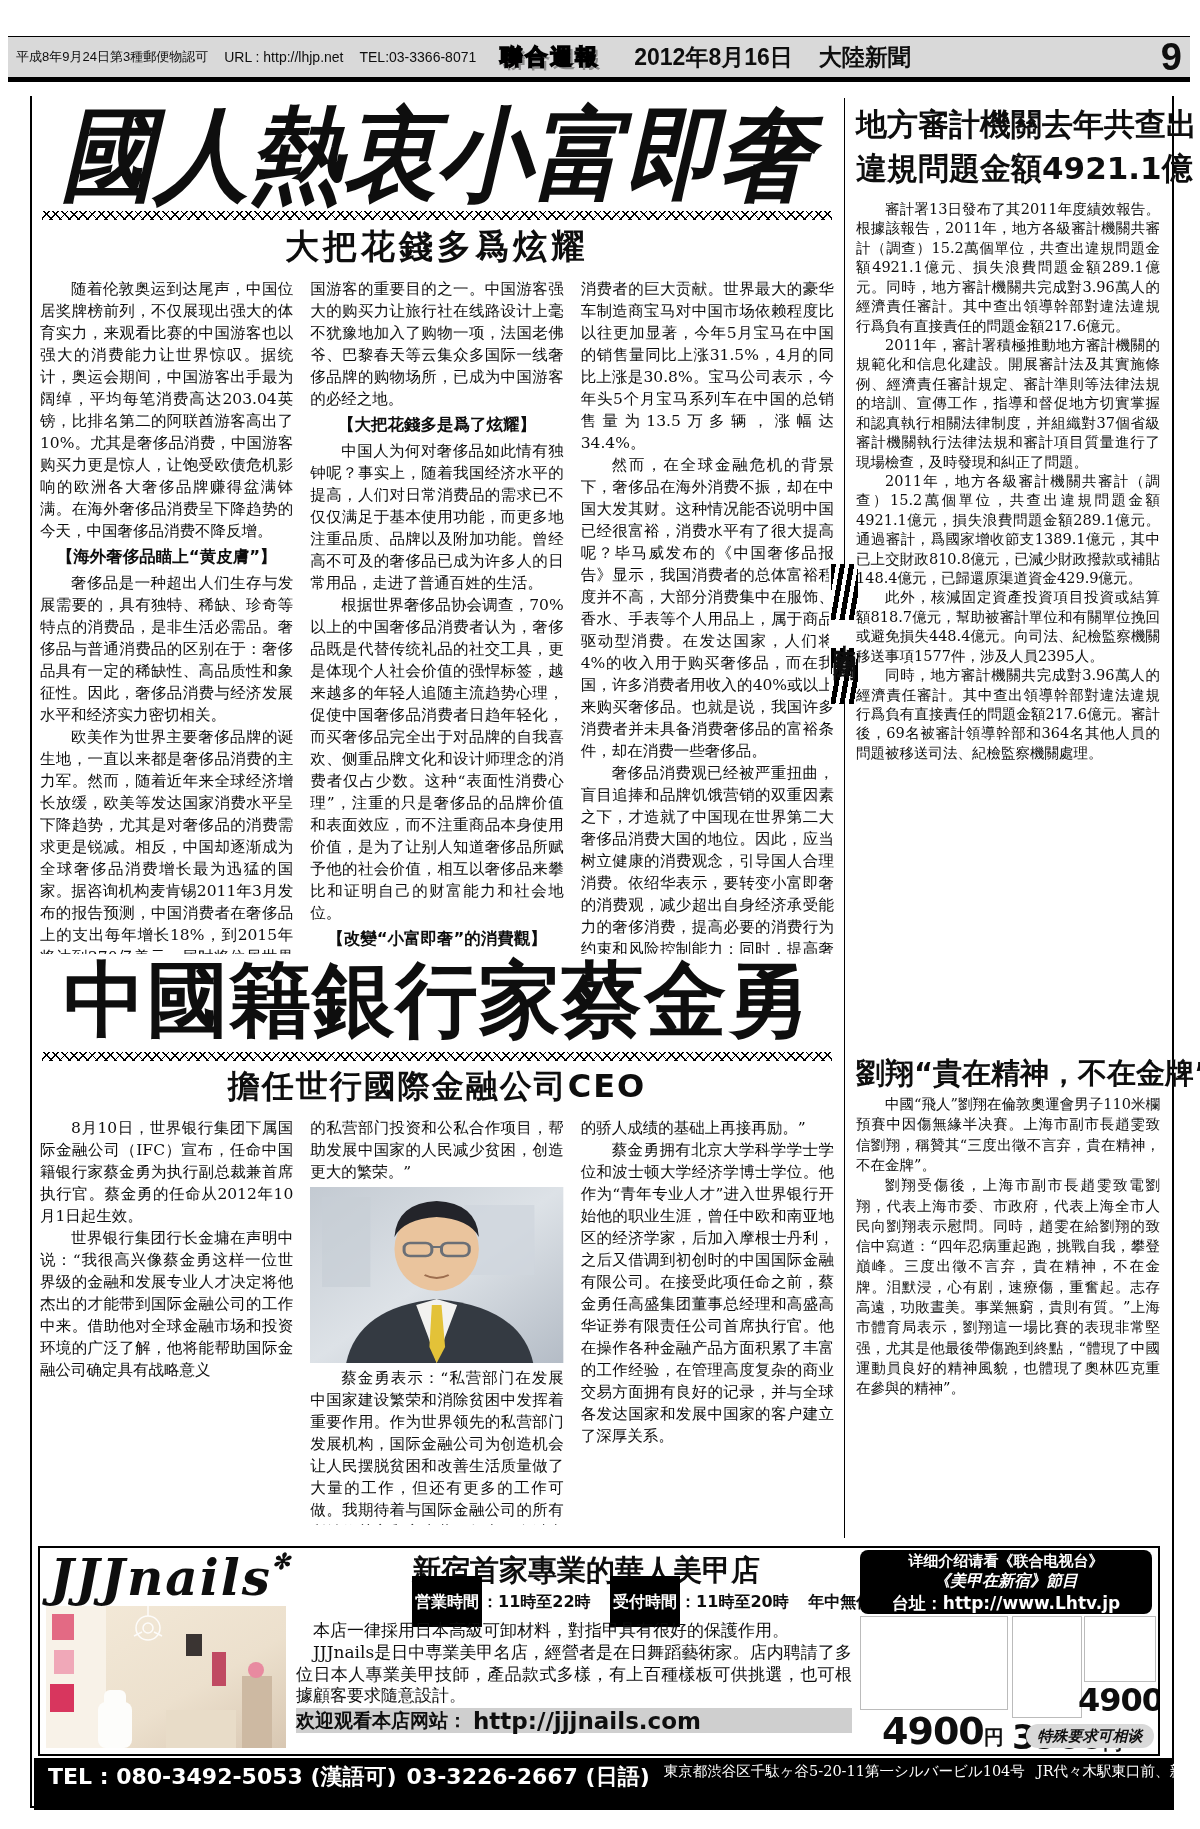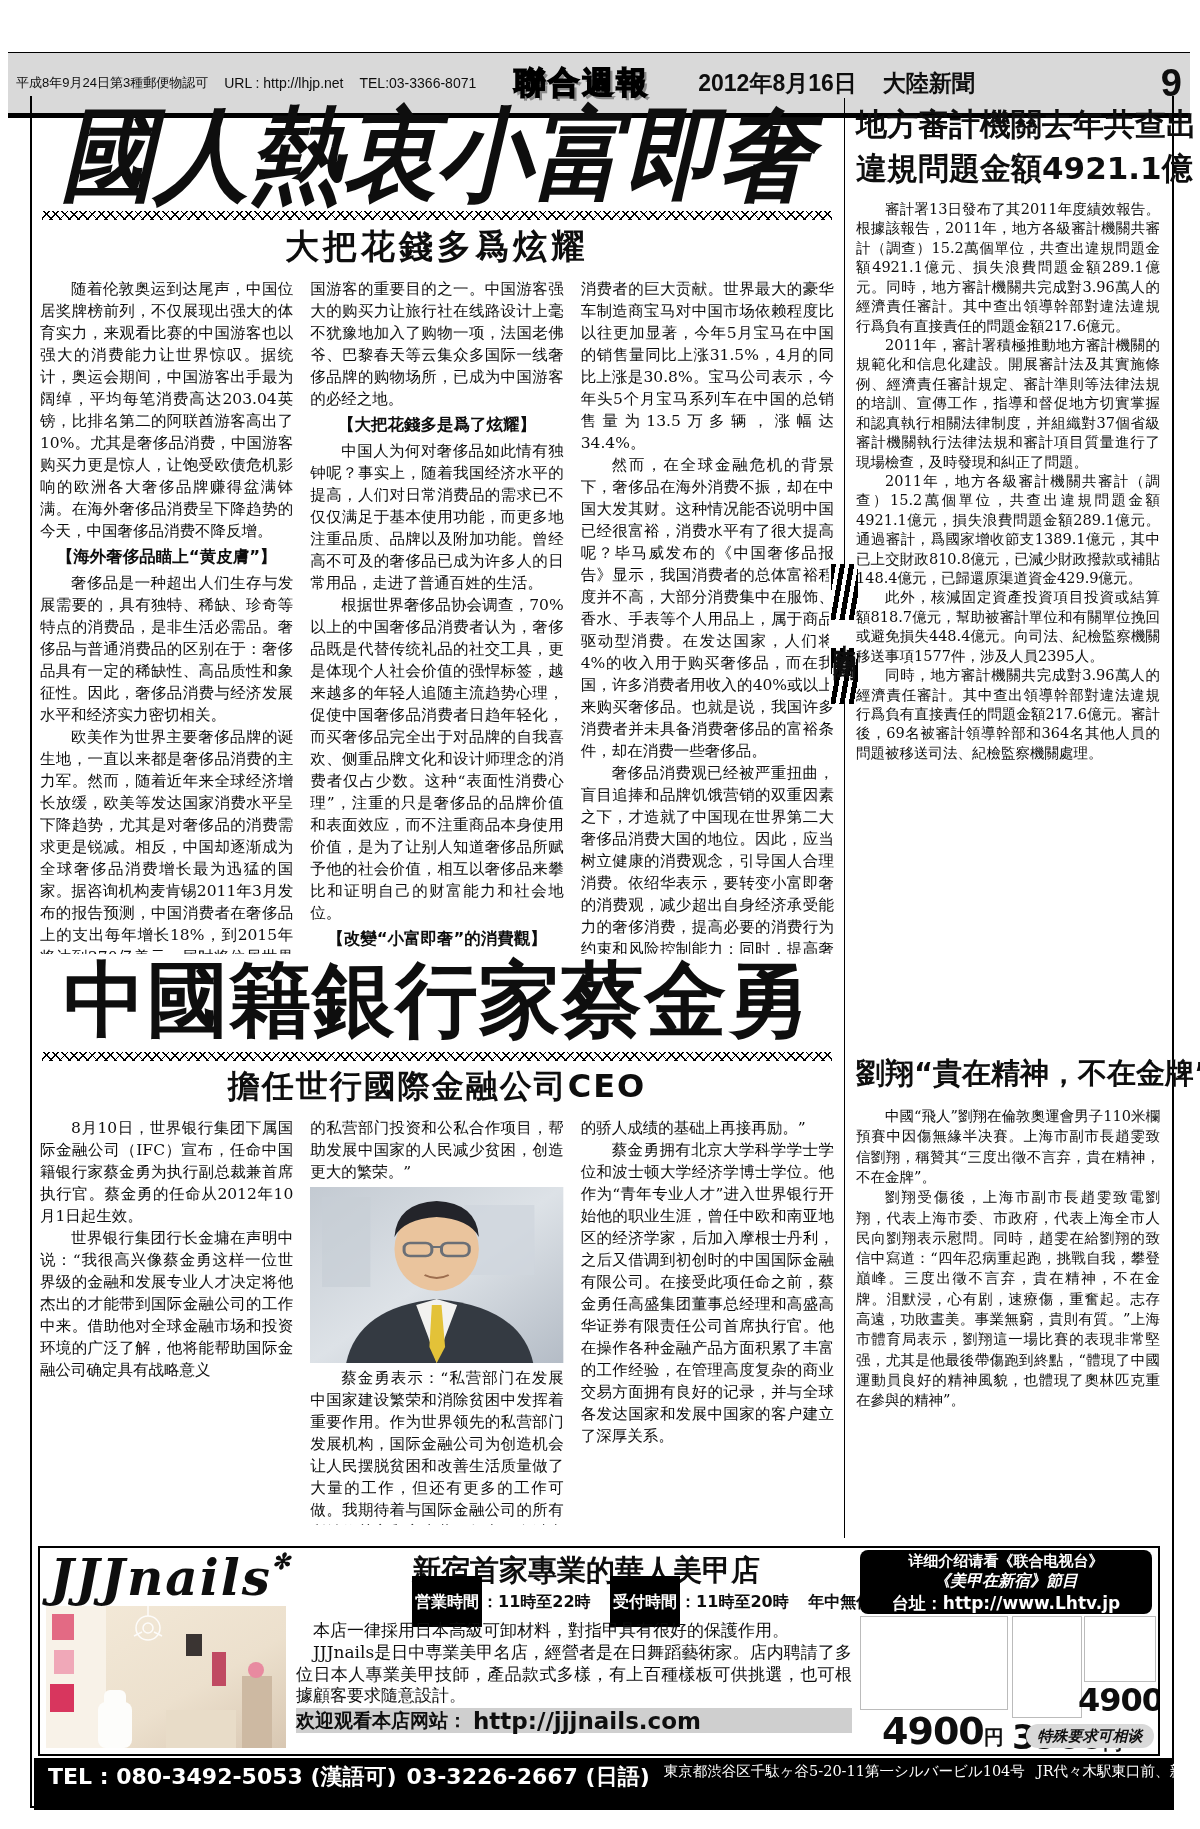--- a/index.html
+++ b/index.html
@@ -1,25 +1,25 @@
 <!DOCTYPE html>
 <html><head>
 <meta charset="utf-8">
 <style>
   html,body{margin:0;padding:0;background:#fff;}
   .page{position:relative;width:1200px;height:1829px;background:#fff;color:#0e0e0e;
         font-family:"DejaVu Serif",serif;overflow:hidden;}
   
-  .header{position:absolute;left:8px;top:52px;width:1166px;height:40px;background:#d9d9d9;
+  .header{position:absolute;left:8px;top:36px;width:1166px;height:40px;background:#d9d9d9;
           border-top:1px solid #000;border-bottom:5px solid #000;display:flex;align-items:center;
-          padding:10px 8px;font-family:"Liberation Sans",sans-serif;}
+          padding:0 8px;font-family:"Liberation Sans",sans-serif;}
   .hdr-permit{font-size:13px;margin-right:16px;white-space:nowrap;}
   .hdr-url,.hdr-tel{font-size:14px;margin-right:16px;white-space:nowrap;}
-  .masthead{font-size:31px;font-weight:900;letter-spacing:3px;color:#4d7c0f;
-            -webkit-text-stroke:1.6px #000;text-shadow:3px 3px 0 #8a8a8a;margin:0 22px;white-space:nowrap;}
+  .masthead{font-size:22px;font-weight:900;letter-spacing:3px;color:#4d7c0f;
+            -webkit-text-stroke:1.6px #000;text-shadow:3px 3px 0 #8a8a8a;margin:0 8px;white-space:nowrap;}
   .hdr-date{font-size:23px;font-weight:bold;margin:0 26px;white-space:nowrap;}
   .hdr-section{font-size:23px;font-weight:bold;margin-right:30px;white-space:nowrap;}
   .hdr-page{font-size:38px;font-weight:900;margin-left:auto;line-height:1;}
   
   .frame{position:absolute;left:30px;top:96px;width:1140px;height:1710px;
          border-left:2px solid #000;border-right:2px solid #000;border-bottom:2px solid #000;}
   .vdivider{position:absolute;left:812px;top:2px;height:1440px;border-left:1px solid #000;}
   
   .leftreg{position:absolute;left:8px;top:0;width:794px;}
   .headline1{margin:0;padding-top:2px;font-family:"DejaVu Sans",sans-serif;font-style:italic;
@@ -44,21 +44,21 @@
   
   .portrait{width:100%;height:176px;margin:4px 0;display:block;}
   
   .sidebar{position:absolute;left:824px;top:4px;width:304px;}
   .audit-headline{font-family:"DejaVu Sans",sans-serif;font-weight:900;font-size:31px;
                   line-height:1.42;text-align:center;margin:2px 0 0 0;white-space:nowrap;}
   .audit-body{margin-top:10px;height:834px;overflow:hidden;text-align:justify;}
   .audit-body p{margin:0;font-size:14.5px;line-height:1.34;text-indent:2em;}
   .liu-headline{font-family:"DejaVu Sans",sans-serif;font-weight:900;font-size:29px;
                 text-align:center;margin:20px 0 0 0;white-space:nowrap;}
-  .liu-body{margin-top:12px;text-align:justify;}
+  .liu-body{text-align:justify;}
   .liu-body p{margin:0;font-size:14.5px;line-height:1.4;text-indent:2em;}
   
   .banner{position:absolute;left:797px;top:468px;width:31px;background:#fff;text-align:center;}
   .barcode{height:56px;width:27px;margin:0 auto;
            background:repeating-linear-gradient(100deg,#000 0 5px,#fff 5px 9px);}
   .banner-text{writing-mode:vertical-rl;font-family:"DejaVu Sans",sans-serif;font-weight:900;
                font-size:23px;letter-spacing:4px;margin:6px auto;display:block;line-height:31px;}
   
   .ad{position:absolute;left:6px;top:1450px;width:1118px;height:206px;border:2px solid #000;
       background:#fff;overflow:hidden;}

